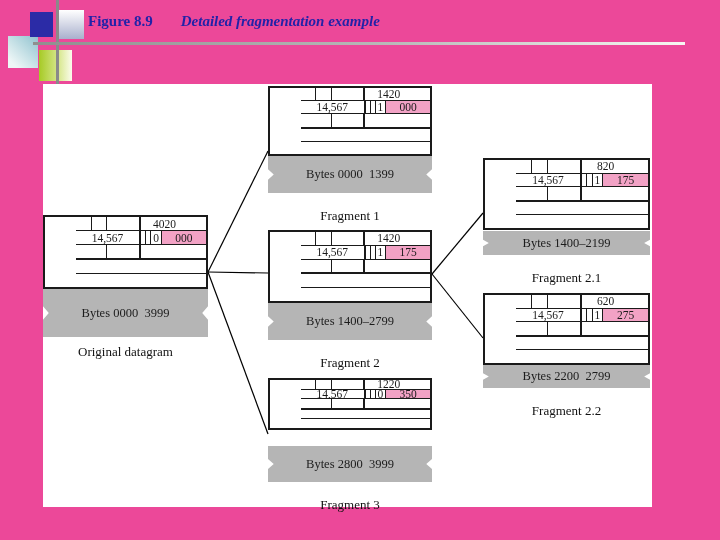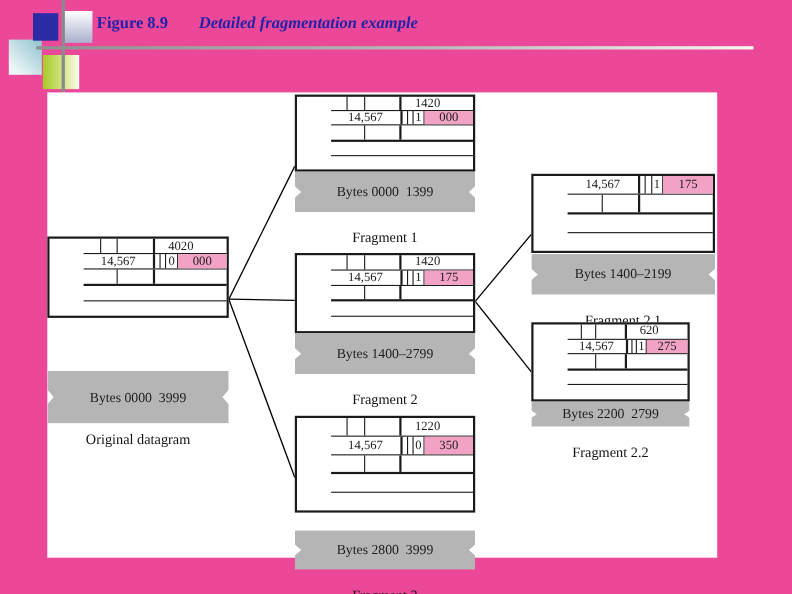--- a/index.html
+++ b/index.html
@@ -86,21 +86,21 @@
         <div class="cell w34 offset">000</div>
       </div>
       <div class="row r3">
         <div class="cell w24"></div>
         <div class="cell w26 cd"></div>
         <div class="cell w50"></div>
       </div>
       <div class="row r4"></div>
       <div class="row r5"></div>
     </div>
-    <div class="payload" style="height:48px;margin-top:48px;">Bytes 0000  3999</div>
+    <div class="payload" style="height:48px;">Bytes 0000  3999</div>
     <div class="dlabel" style="margin-top:7px;">Original datagram</div>
   </div>
 
   <div class="dgram" style="left:268px;top:86px;width:164px;">
     <div class="hdr" style="height:70px;">
       <div class="row r1">
         <div class="cell w12"></div>
         <div class="cell w12"></div>
         <div class="cell w26 cd"></div>
         <div class="cell w50 tlen">1420</div>
@@ -145,21 +145,21 @@
         <div class="cell w50"></div>
       </div>
       <div class="row r4"></div>
       <div class="row r5"></div>
     </div>
     <div class="payload" style="height:37px;">Bytes 1400–2799</div>
     <div class="dlabel">Fragment 2</div>
   </div>
 
   <div class="dgram" style="left:268px;top:378px;width:164px;">
-    <div class="hdr" style="height:88px;">
+    <div class="hdr" style="height:52px;">
       <div class="row r1">
         <div class="cell w12"></div>
         <div class="cell w12"></div>
         <div class="cell w26 cd"></div>
         <div class="cell w50 tlen">1220</div>
       </div>
       <div class="row r2">
         <div class="cell w50 cd">14,567</div>
         <div class="cell w4"></div>
         <div class="cell w4"></div>
@@ -173,40 +173,46 @@
       </div>
       <div class="row r4"></div>
       <div class="row r5"></div>
     </div>
     <div class="payload" style="height:36px;margin-top:16px;">Bytes 2800  3999</div>
     <div class="dlabel">Fragment 3</div>
   </div>
 
   <div class="dgram" style="left:483px;top:158px;width:167px;">
     <div class="hdr" style="height:72px;">
+      <div class="row r1">
+        <div class="cell w12"></div>
+        <div class="cell w12"></div>
+        <div class="cell w26 cd"></div>
+        <div class="cell w50 tlen">820</div>
+      </div>
       <div class="row r2">
         <div class="cell w50 cd">14,567</div>
         <div class="cell w4"></div>
         <div class="cell w4"></div>
         <div class="cell w8">1</div>
         <div class="cell w34 offset">175</div>
       </div>
       <div class="row r3">
         <div class="cell w24"></div>
         <div class="cell w26 cd"></div>
         <div class="cell w50"></div>
       </div>
       <div class="row r4"></div>
       <div class="row r5"></div>
     </div>
-    <div class="payload" style="height:37px;margin-top:1px;">Bytes 1400–2199</div>
+    <div class="payload" style="height:24px;margin-top:1px;">Bytes 1400–2199</div>
     <div class="dlabel">Fragment 2.1</div>
   </div>
 
-  <div class="dgram" style="left:483px;top:293px;width:144px;">
+  <div class="dgram" style="left:483px;top:293px;width:167px;">
     <div class="hdr" style="height:72px;">
       <div class="row r1">
         <div class="cell w12"></div>
         <div class="cell w12"></div>
         <div class="cell w26 cd"></div>
         <div class="cell w50 tlen">620</div>
       </div>
       <div class="row r2">
         <div class="cell w50 cd">14,567</div>
         <div class="cell w4"></div>

